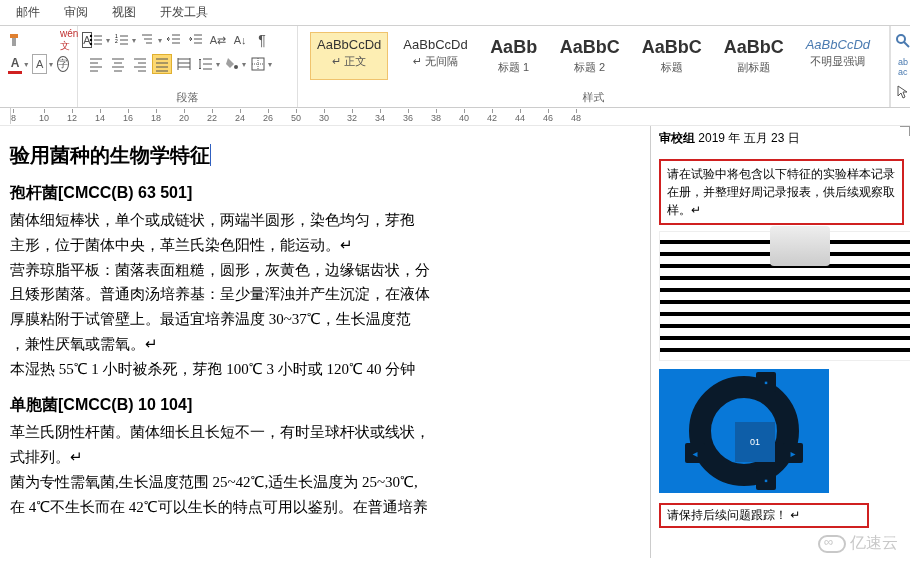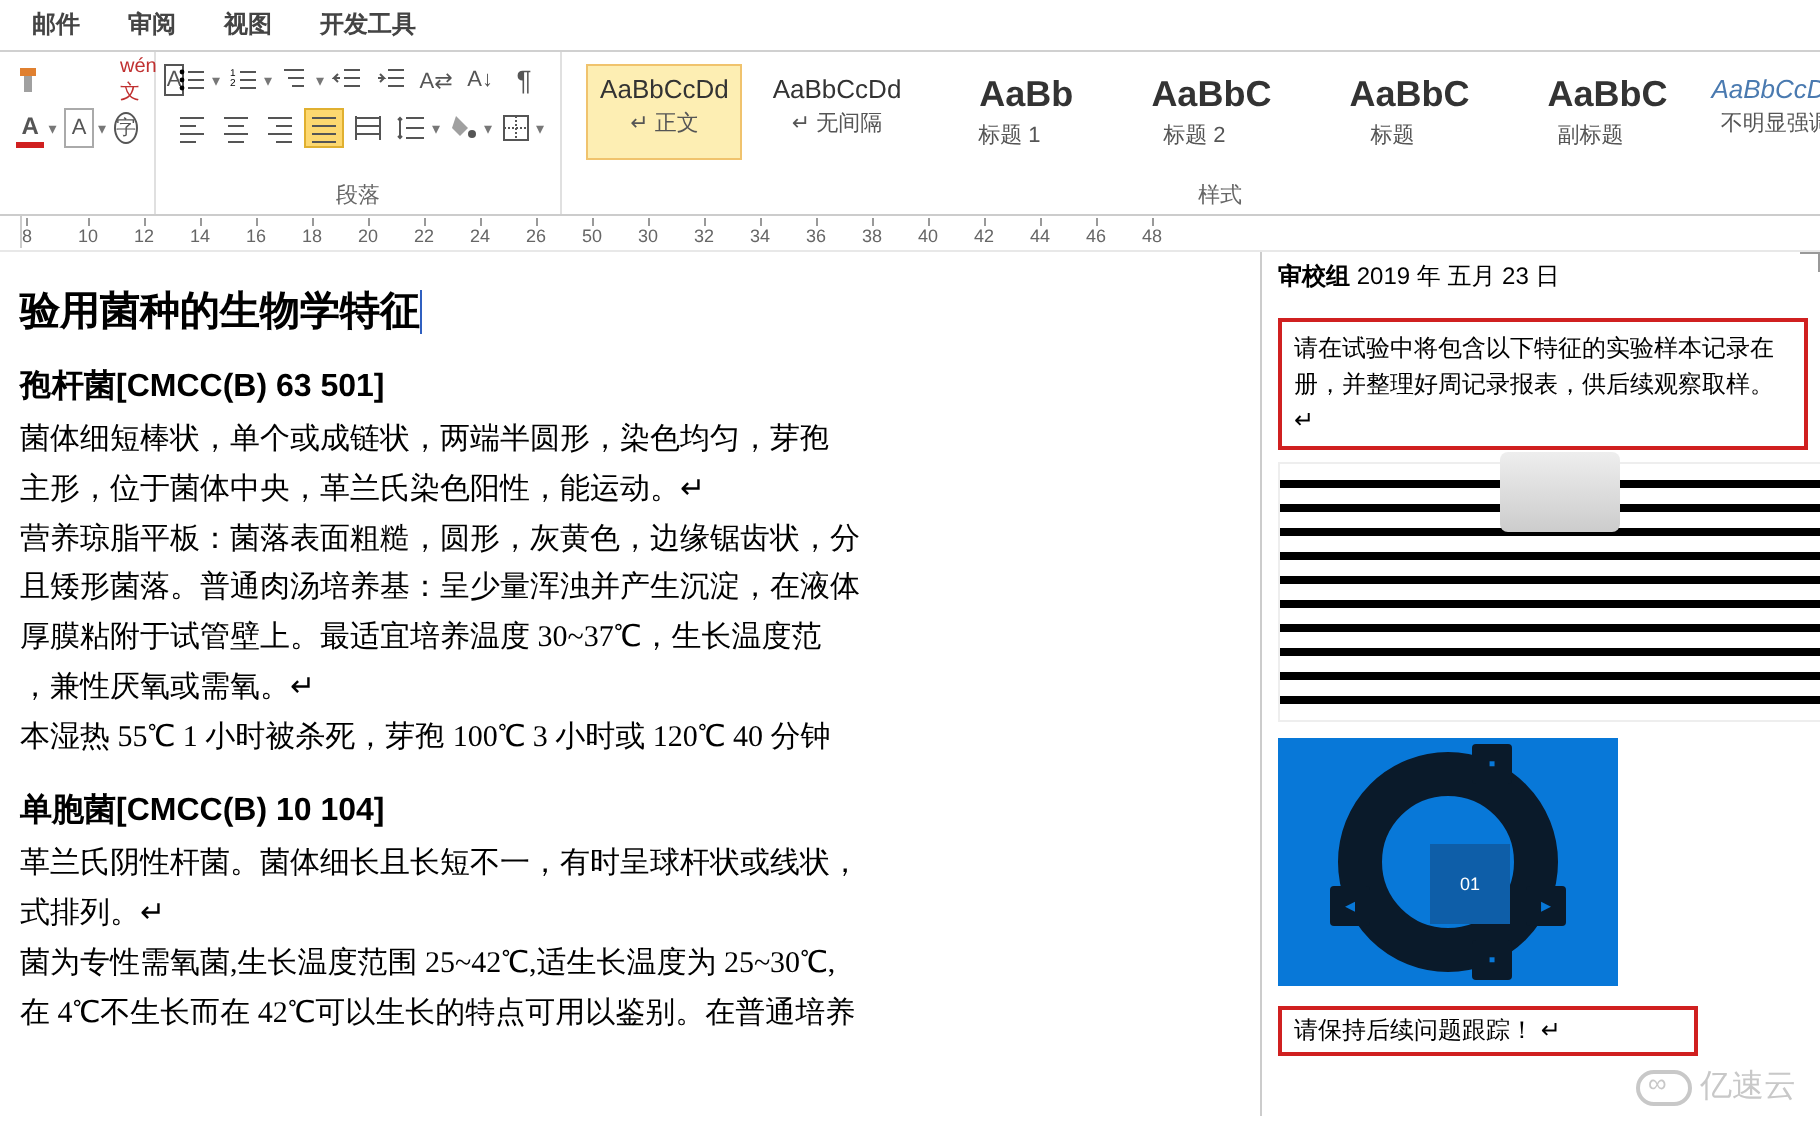--- a/index.html
+++ b/index.html
@@ -1,56 +1,56 @@
 <!DOCTYPE html>
 <html><head>
 <meta charset="utf-8">
 <style>
 * { box-sizing: border-box; margin: 0; padding: 0; }
 body { font-family: "Microsoft YaHei", sans-serif; font-size: 12px; background: #fff; width: 910px; height: 562px; overflow: hidden; position: relative; }
 
-.tabs { display: flex; gap: 24px; padding: 4px 16px; border-bottom: 1px solid #d0d0d0; background: #fff; font-weight: bold; }
+.tabs { display: flex; gap: 24px; padding: 4px 16px; border-bottom: 1px solid #d0d0d0; background: #fff; }
 .tabs span { color: #444; font-size: 12px; cursor: pointer; }
 
 .ribbon { display: flex; background: #fff; border-bottom: 1px solid #ccc; height: 82px; }
 .group { border-right: 1px solid #e0e0e0; padding: 4px 8px 0 8px; display: flex; flex-direction: column; }
 .group-label { text-align: center; font-size: 11px; color: #666; margin-top: auto; padding-bottom: 2px; }
 
 .font-group .row { display: flex; gap: 4px; align-items: center; margin-bottom: 4px; }
 .ico { width: 20px; height: 20px; display: inline-flex; align-items: center; justify-content: center; cursor: pointer; color: #555; }
 .ico svg { width: 16px; height: 16px; }
 .dd { font-size: 8px; color: #777; margin-left: -2px; }
 
 .para-group .row { display: flex; gap: 2px; align-items: center; margin-bottom: 4px; }
 .align-active { background: #fdd870; border: 1px solid #e0b030; }
 
 .styles-group { flex: 1; }
 .styles-strip { display: flex; gap: 8px; padding: 2px 4px; }
 .style-box { border: 1px solid transparent; padding: 4px 6px; text-align: center; cursor: pointer; min-width: 62px; }
 .style-box.active { border: 1px solid #f0c36d; background: #fdeeb3; }
 .style-box .preview { font-size: 13px; color: #333; }
-.style-box .preview.big { font-weight: bold; font-size: 18px; margin-left: 17px; }
+.style-box .preview.big { font-weight: bold; font-size: 18px; }
 .style-box .preview.italic { font-style: italic; color: #4a7ab0; }
 .style-box .label { font-size: 11px; color: #555; margin-top: 2px; }
 
 .side-icons { width: 20px; border-left: 1px solid #e0e0e0; display: flex; flex-direction: column; gap: 6px; padding: 6px 2px; }
 
 .ruler { height: 18px; background: #fff; border-bottom: 1px solid #e8e8e8; position: relative; font-size: 9px; color: #666; }
 .ruler-inner { position: absolute; left: 10px; right: 330px; top: 0; height: 16px; border-left: 1px solid #ccc; }
 .tick { position: absolute; top: 1px; }
 .tick::before { content:""; display:block; width:1px; height:4px; background:#999; margin: 0 auto; }
 
 .main { display: flex; height: 432px; }
 .doc-pane { flex: 1; padding: 10px 14px 10px 10px; overflow: hidden; position: relative; }
 .doc-pane p { font-family: "KaiTi","STKaiti",serif; font-size: 15px; line-height: 1.65; color: #000; }
 .doc-pane h2 { font-family: "KaiTi","STKaiti",serif; font-size: 20px; font-weight: bold; margin: 6px 0; }
 .doc-pane h3 { font-family: "SimHei",sans-serif; font-size: 16px; font-weight: bold; margin: 14px 0 4px 0; }
 .cursor-mark { border-left: 1.5px solid #3060c0; }
 
-.comment-pane { width: 280px; border-left: 1px solid #ccc; padding: 4px 6px 4px 8px; position: relative; }
+.comment-pane { width: 260px; border-left: 1px solid #ccc; padding: 4px 6px 4px 8px; position: relative; }
 .comment-header { font-size: 12px; }
 .comment-header b { font-weight: bold; }
 .comment-box { border: 2px solid #d02020; padding: 4px 6px; font-size: 12px; line-height: 1.5; margin-top: 12px; }
 .img-ph1 { width: 280px; height: 130px; margin-top: 6px; background:
   repeating-linear-gradient(to bottom, #fff 0 8px, #000 8px 12px);
   position: relative; border:1px solid #eee; }
 .img-ph1::after { content:""; position:absolute; left:110px; top:-6px; width:60px; height:40px; background: linear-gradient(#eee,#ccc); border-radius: 4px; }
 .img-ph2 { width: 170px; height: 124px; margin-top: 8px; background:#0878d8; display:flex; align-items:center; justify-content:center; }
 .ring { width: 110px; height: 110px; border: 22px solid #0a1a2a; border-radius: 50%; position: relative; }
 .ring .dot { position:absolute; width:20px; height:20px; background:#0a1a2a; border-radius:2px; display:flex; align-items:center; justify-content:center; color:#0878d8; font-size:10px; }

